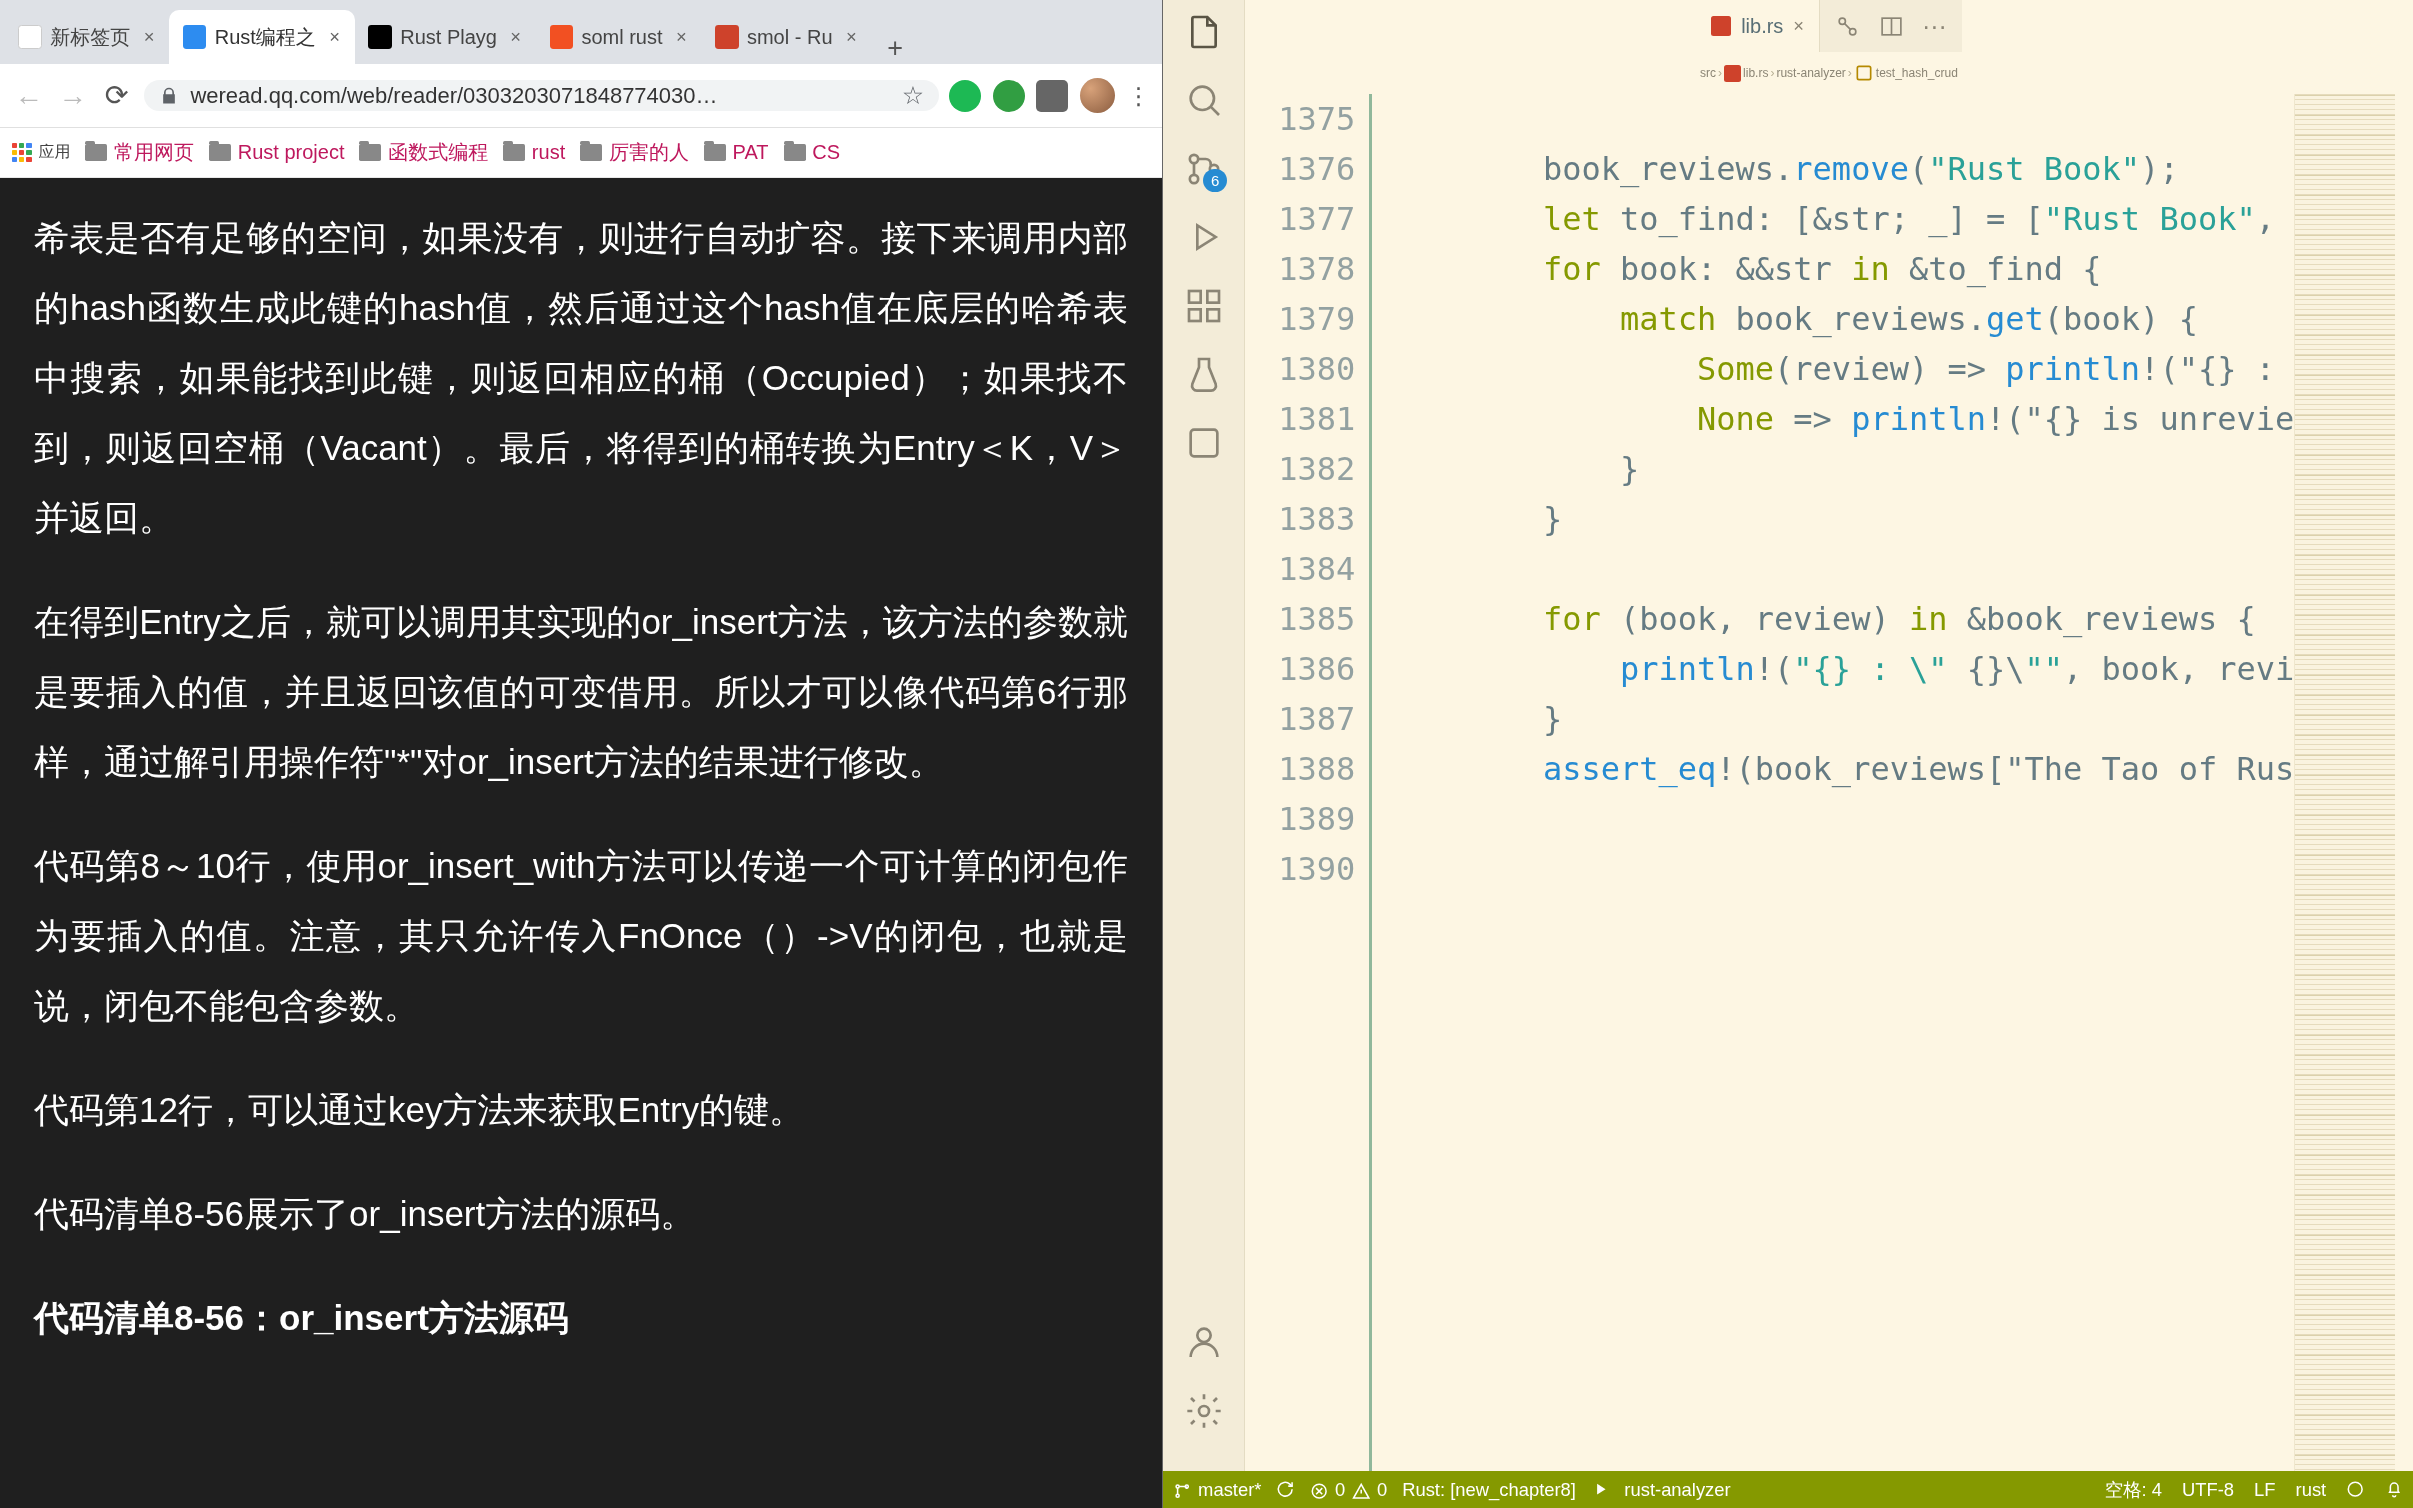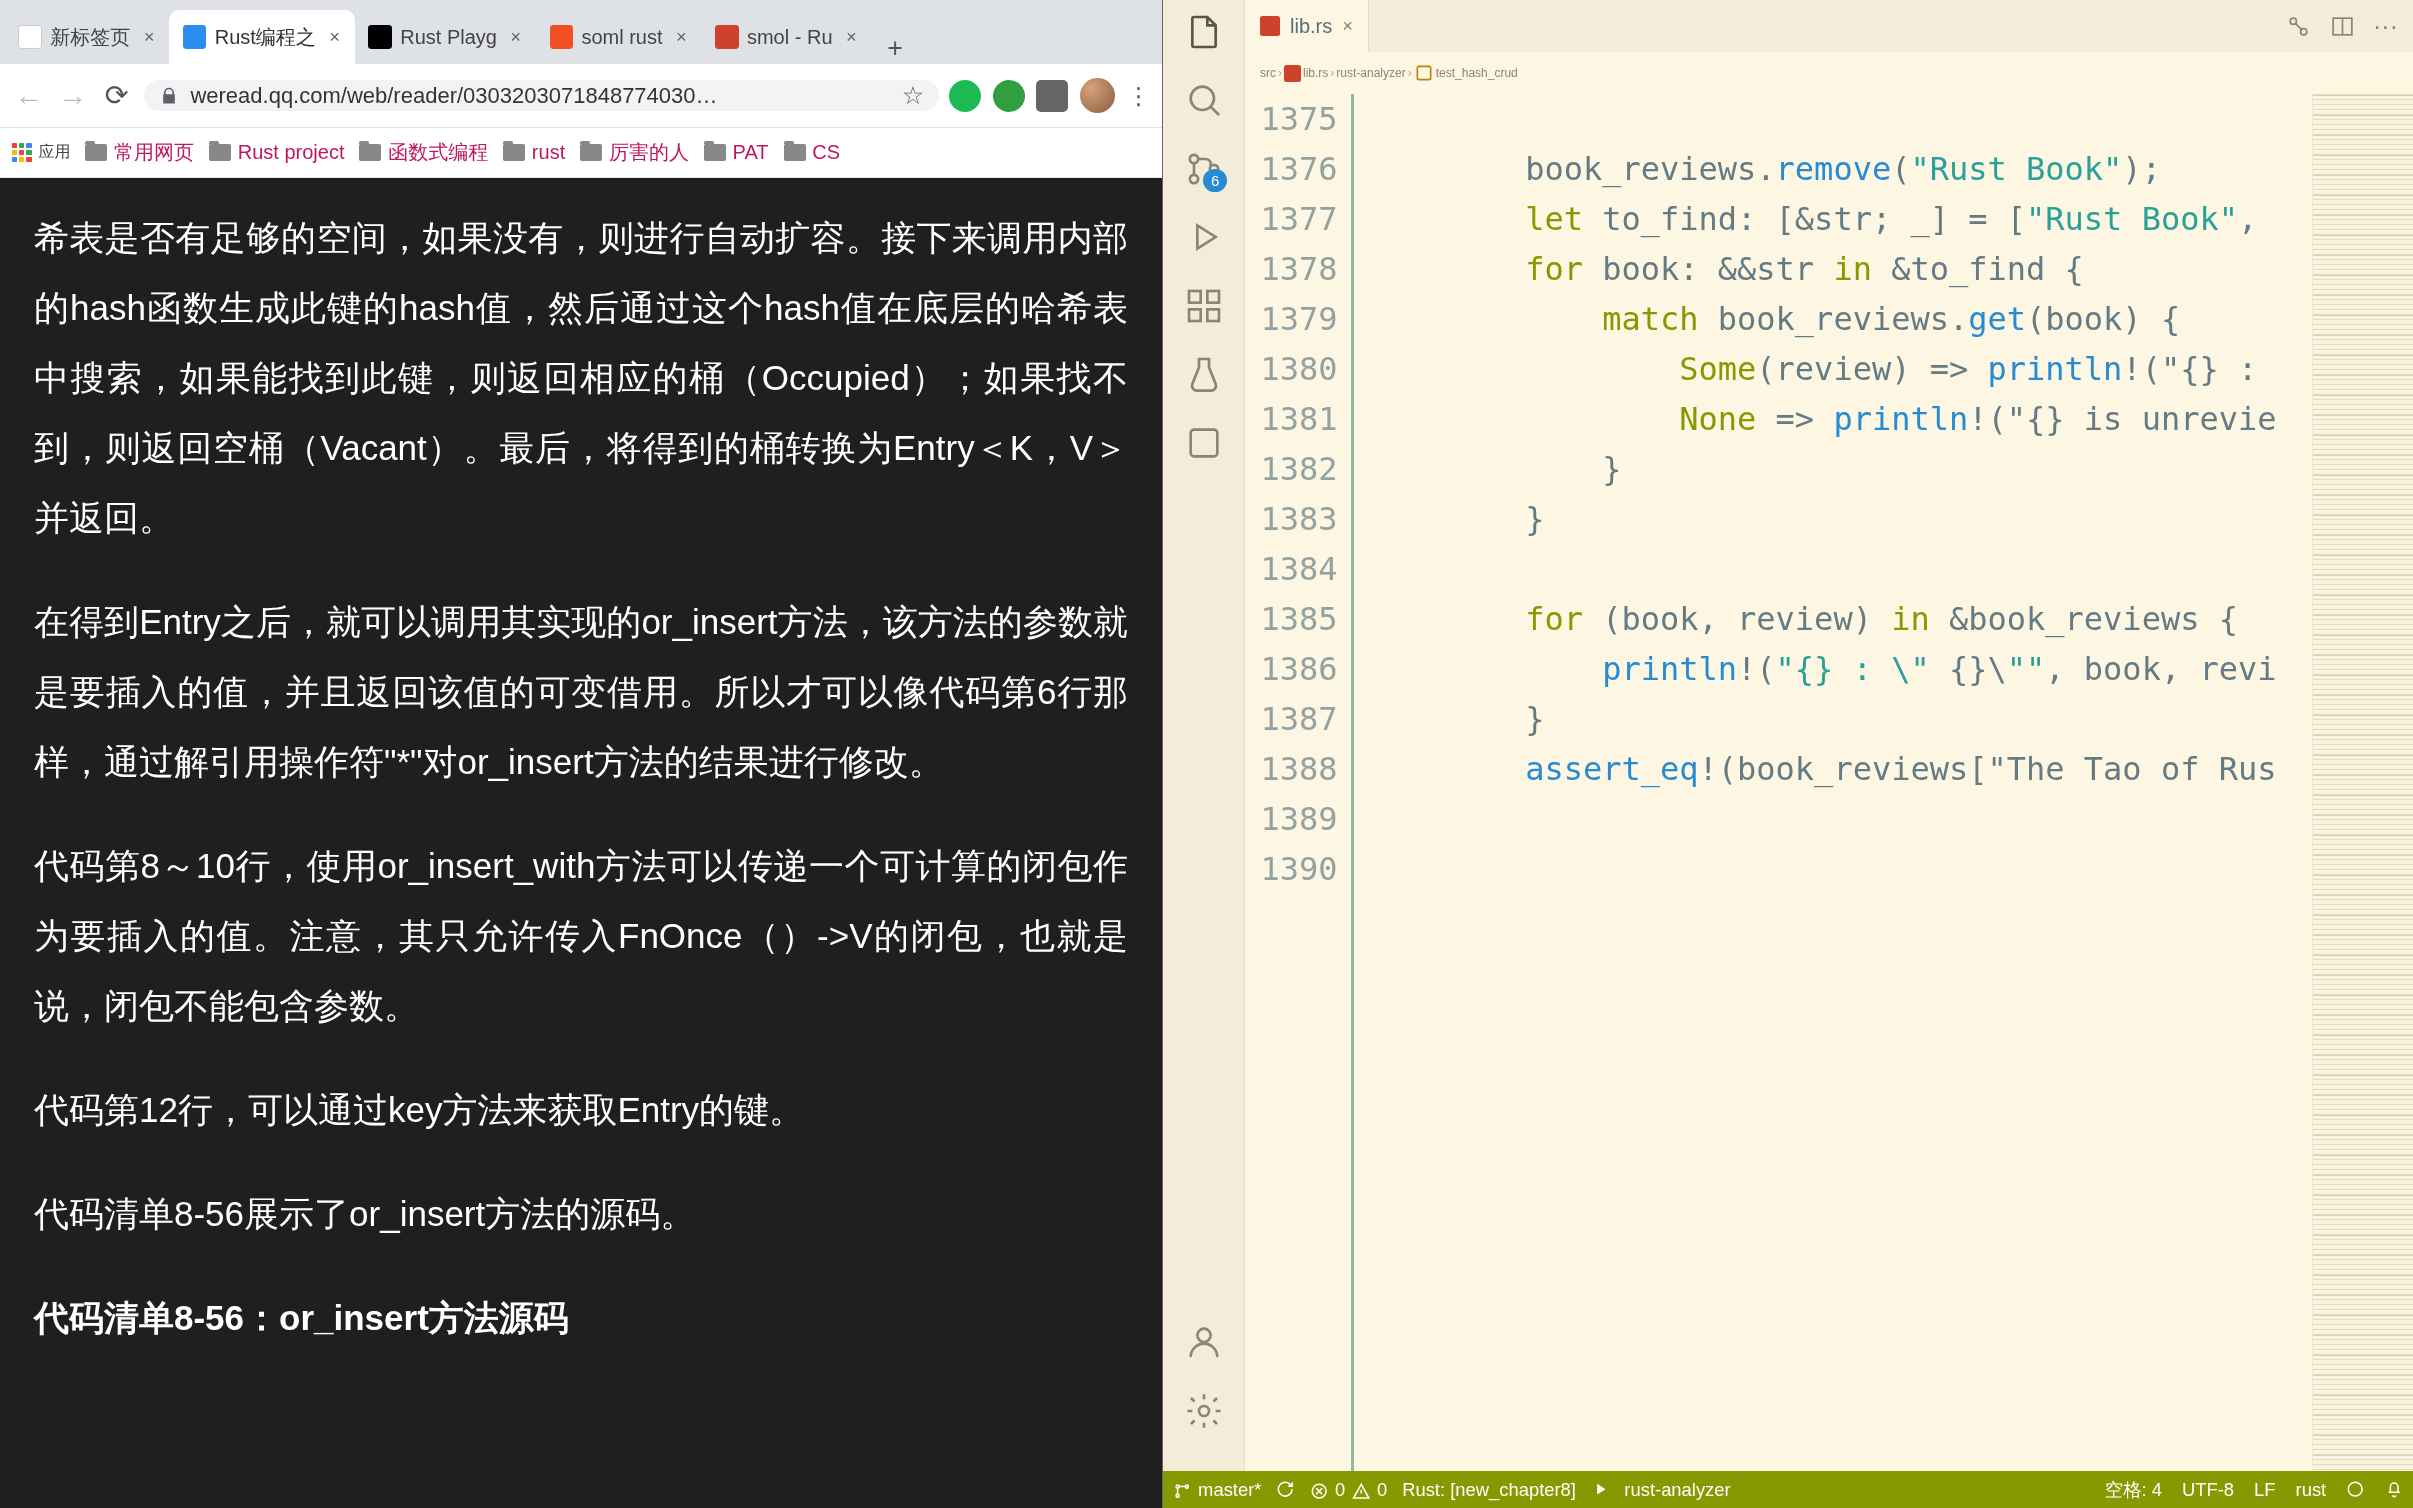--- a/index.html
+++ b/index.html
@@ -44,21 +44,21 @@
   
   .vscode { flex: 1; height: 100%; display: flex; flex-direction: column; background: #fdf6e3; color: #586e75; }
   .editor-top { display: flex; height: 100%; flex: 1; min-height: 0; }
   .activitybar { width: 82px; background: #f3ecd8; display: flex; flex-direction: column; align-items: center; padding-top: 11.7px; gap: 28.5px; border-right: 0.8px solid #e4dcc3; }
   .activitybar .spacer { flex: 1; }
   .abicon { width: 40px; height: 40px; color: #8b8575; position: relative; }
   .abicon.active { color: #5a5545; }
   .abicon svg { width: 100%; height: 100%; }
   .badge { position: absolute; bottom: -3.4px; right: -3.4px; background: #268bd2; color: #fff; border-radius: 50%; width: 23.5px; height: 23.5px; font-size: 15px; display: flex; align-items: center; justify-content: center; }
 
-  .maincol { flex: 1; display: flex; flex-direction: column; min-width: 0; }
+  .maincol { flex: 1; display: flex; flex-direction: column; min-width: 0; align-items: center; }
   .editor-tabs { height: 52px; background: #f3ecd8; display: flex; align-items: stretch; }
   .etab { display: flex; align-items: center; padding: 0 15px; gap: 10px; background: #fdf6e3; border-right: 0.8px solid #e4dcc3; font-size: 20px; }
   .rsicon { width: 20px; height: 20px; background: #ce422b; border-radius: 2.5px; }
   .etab-close { color: #8b8575; font-size: 18.4px; }
   .etab-actions { margin-left: auto; display: flex; align-items: center; gap: 18.4px; padding: 0 15px; color: #8b8575; }
   .eaicon { width: 25px; height: 25px; }
 
   .breadcrumbs { height: 42px; display: flex; align-items: center; padding: 0 15px; font-size: 12px; color: #8b8575; gap: 2px; background: #fdf6e3; }
   .bc-sep { color: #b8b095; }
   .bc-icon { width: 20px; height: 20px; }

